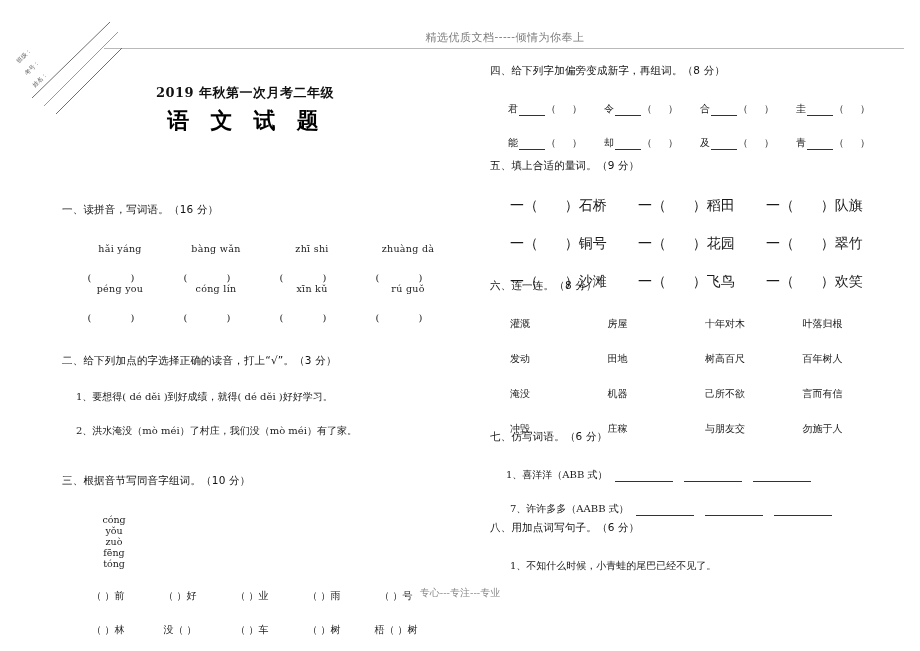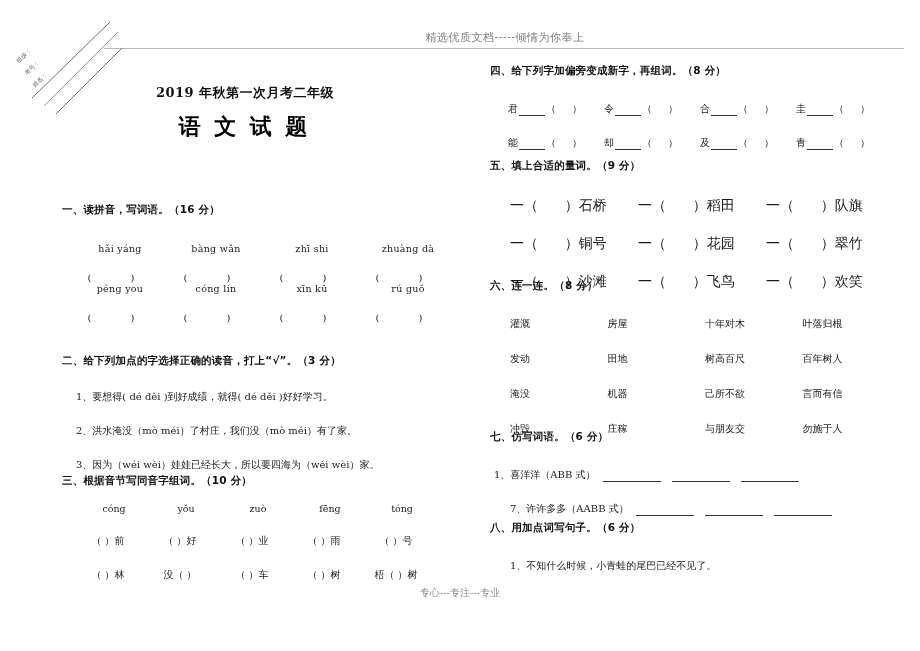--- a/index.html
+++ b/index.html
@@ -81,39 +81,39 @@
     text-align: center;
   }
   .title-sub {
     font-size: 13px;
     font-weight: 700;
     letter-spacing: .5px;
     color: #111;
     font-family: "DejaVu Serif", "Liberation Serif", serif;
   }
   .title-main {
-    margin-top: 10px;
+    margin-top: 4px;
     font-size: 22px;
     font-weight: 700;
     letter-spacing: 4px;
     color: #000;
-    font-family: Liberation Serif, serif;
+    font-family: Liberation Mono, monospace;
   }
 
   
   .col {
     position: absolute;
     top: 0;
   }
   .col-left  { left: 62px;  width: 400px; }
   .col-right { left: 490px; width: 410px; }
 
   .sec-heading {
     font-size: 10.5px;
-    font-weight: 700;
+    font-weight: 400;
     color: #111;
     letter-spacing: .2px;
     font-family: "DejaVu Sans", "Liberation Sans", sans-serif;
     white-space: nowrap;
   }
 
   .q-line {
     font-size: 10px;
     white-space: nowrap;
     font-family: "DejaVu Serif", "Liberation Serif", serif;
@@ -236,27 +236,26 @@
         <span class="brk-cell">(        )</span>
         <span class="brk-cell">(        )</span>
         <span class="brk-cell">(        )</span>
       </div>
     </div>
 
     <div style="position:absolute; top:354px; left:0; width:400px;">
       <div class="sec-heading">二、给下列加点的字选择正确的读音，打上“√”。（3 分）</div>
       <div class="q-line" style="margin-top:22px; margin-left:14px;">1、要想得( dé    děi )到好成绩，就得( dé    děi )好好学习。</div>
       <div class="q-line" style="margin-top:20px; margin-left:14px;">2、洪水淹没（mò     méi）了村庄，我们没（mò     méi）有了家。</div>
-      <div class="q-line" style="margin-top:20px; margin-left:14px;">3、因为（wéi  wèi）娃娃已经长大，所以要四海为（wéi   wèi）家。</div>
     </div>
 
     <div style="position:absolute; top:474px; left:0; width:400px;">
       <div class="sec-heading">三、根据音节写同音字组词。（10 分）</div>
 
-      <div class="tone-row" style="margin-top:15px; margin-left:16px;">
+      <div class="tone-row" style="margin-top:26px; margin-left:16px;flex-direction:column;">
         <span class="tone-cell">cóng</span>
         <span class="tone-cell">yǒu</span>
         <span class="tone-cell">zuò</span>
         <span class="tone-cell">fēng</span>
         <span class="tone-cell">tóng</span>
       </div>
 
       <div class="tz-row" style="margin-top:20px; margin-left:10px;">
         <span class="tz-cell">（    ）前</span>
         <span class="tz-cell">（    ）好</span>
@@ -341,21 +340,21 @@
         <span class="match-cell">冲毁</span>
         <span class="match-cell">庄稼</span>
         <span class="match-cell">与朋友交</span>
         <span class="match-cell">勿施于人</span>
       </div>
     </div>
 
     <div style="position:absolute; top:430px; left:0; width:410px;">
       <div class="sec-heading">七、仿写词语。（6 分）</div>
 
-      <div class="imi-line" style="margin-top:24px; margin-left:4px;">
+      <div class="imi-line" style="margin-top:24px; margin-left:16px;">
         <span>1、喜洋洋（ABB 式）</span>
         <span class="long-ul"></span>
         <span class="long-ul"></span>
         <span class="long-ul"></span>
       </div>
       <div class="imi-line" style="margin-top:20px; margin-left:20px;">
         <span>7、许许多多（AABB 式）</span>
         <span class="long-ul"></span>
         <span class="long-ul"></span>
         <span class="long-ul"></span>

